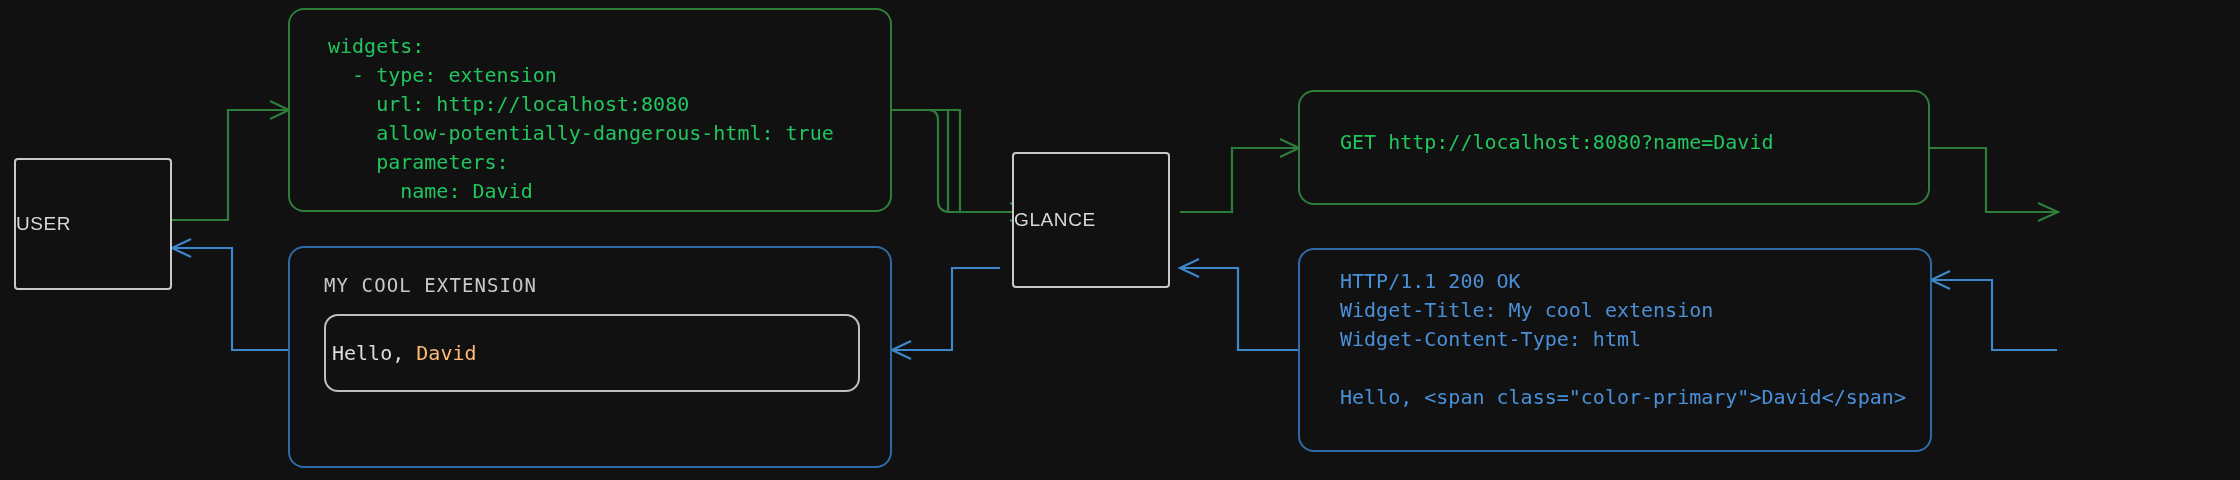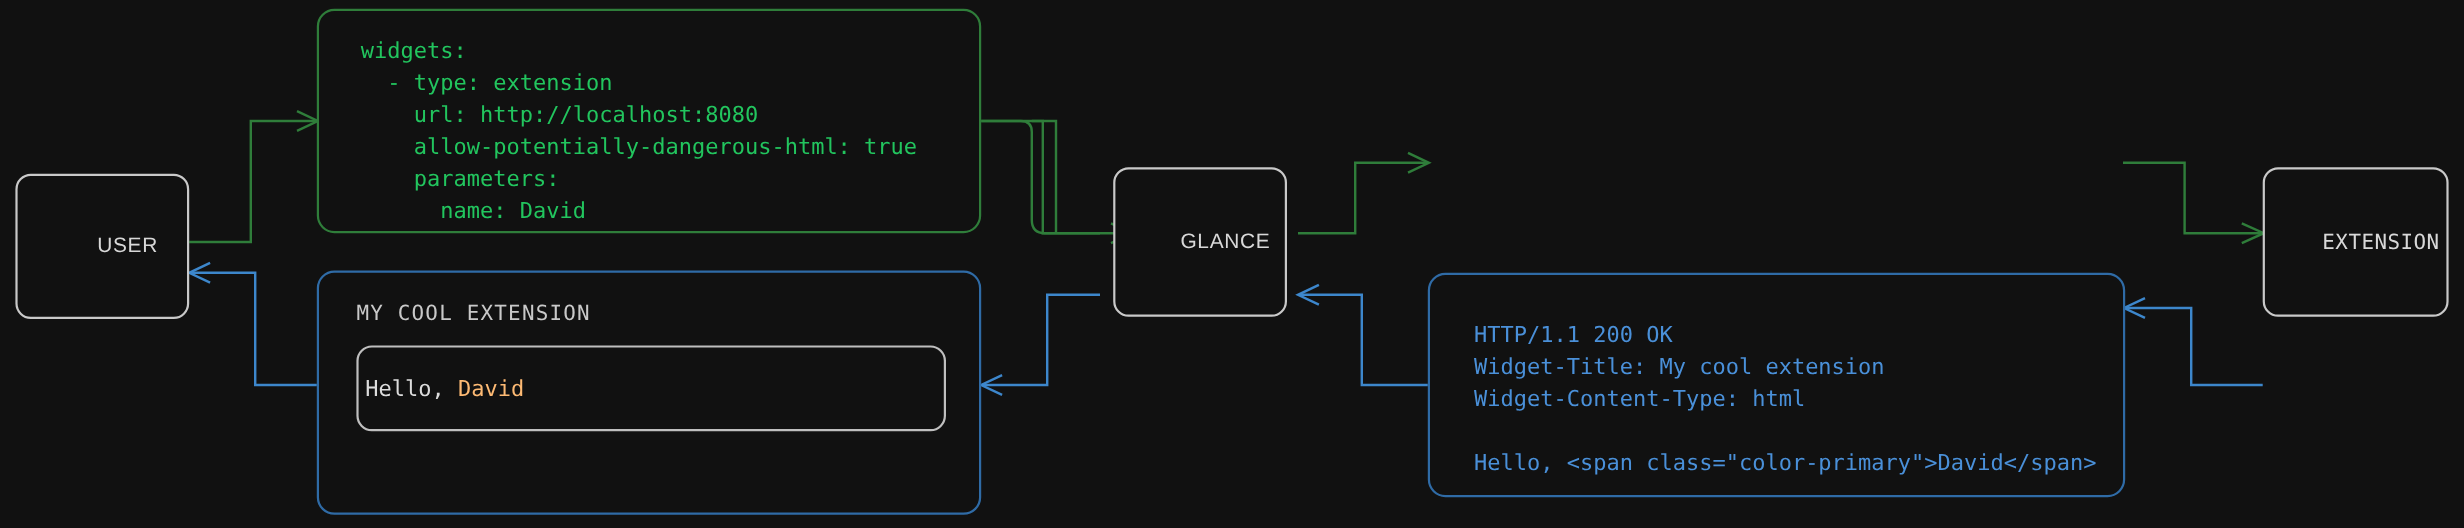--- a/index.html
+++ b/index.html
@@ -19,27 +19,25 @@
     position: absolute;
     inset: 0;
     width: 2240px;
     height: 480px;
     pointer-events: none;
   }
   .node {
     position: absolute;
     box-sizing: border-box;
     border: 2px solid #c9c9c9;
-    border-radius: 14px;
+    border-radius: 4px;
     background: #111111;
     display: flex;
     align-items: center;
-    justify-content: center;
     color: #d6d6d6;
-    padding-left: 46px;
   }
   .node-label-sans {
     font-family: "Liberation Sans", sans-serif;
     font-size: 19px;
     letter-spacing: 0.6px;
     color: #d8d8d8;
   }
   .node-label-mono {
     font-family: "DejaVu Sans Mono", monospace;
     font-size: 19px;
@@ -58,21 +56,21 @@
     font-family: "DejaVu Sans Mono", monospace;
     font-size: 20px;
     line-height: 29px;
     white-space: pre;
     margin: 0;
   }
   .code-green { color: #22c55e; }
   .code-blue  { color: #4a90d9; }
   .pad-yaml { padding: 22px 0 0 38px; }
   .pad-get  { padding: 36px 0 0 40px; }
-  .pad-res  { padding: 40px 0 0 40px; }
+  .pad-res  { padding: 17px 0 0 40px; }
 
   .widget-title {
     font-family: "DejaVu Sans Mono", monospace;
     font-size: 19px;
     letter-spacing: 1.1px;
     color: #c9c9c9;
     margin: 0;
   }
   .widget-body {
     box-sizing: border-box;
@@ -130,33 +128,33 @@
   </svg>
 
   <div class="node" style="left:14px; top:158px; width:158px; height:132px;">
     <span class="node-label-sans">USER</span>
   </div>
 
   <div class="node" style="left:1012px; top:152px; width:158px; height:136px;">
     <span class="node-label-sans">GLANCE</span>
   </div>
 
-  <div class="node" style="left:2057px; top:152px; width:169px; height:136px;">
-    <span class="node-label-mono">EXTENSION</span>
-  </div>
 
   <div class="panel panel-green pad-yaml" style="left:288px; top:8px; width:604px; height:204px;">
     <pre class="code code-green">widgets:
   - type: extension
     url: http://localhost:8080
     allow-potentially-dangerous-html: true
     parameters:
       name: David</pre>
   </div>
 
+  <div class="panel panel-green pad-get" style="left:1298px; top:90px; width:632px; height:115px;">
+    <pre class="code code-green">GET http://localhost:8080?name=David</pre>
+  </div>
 
   <div class="panel panel-blue pad-res" style="left:1298px; top:248px; width:634px; height:204px;">
     <pre class="code code-blue">HTTP/1.1 200 OK
 Widget-Title: My cool extension
 Widget-Content-Type: html
 
 Hello, &lt;span class="color-primary"&gt;David&lt;/span&gt;</pre>
   </div>
 
   <div class="panel panel-blue pad-widget" style="left:288px; top:246px; width:604px; height:222px;">

